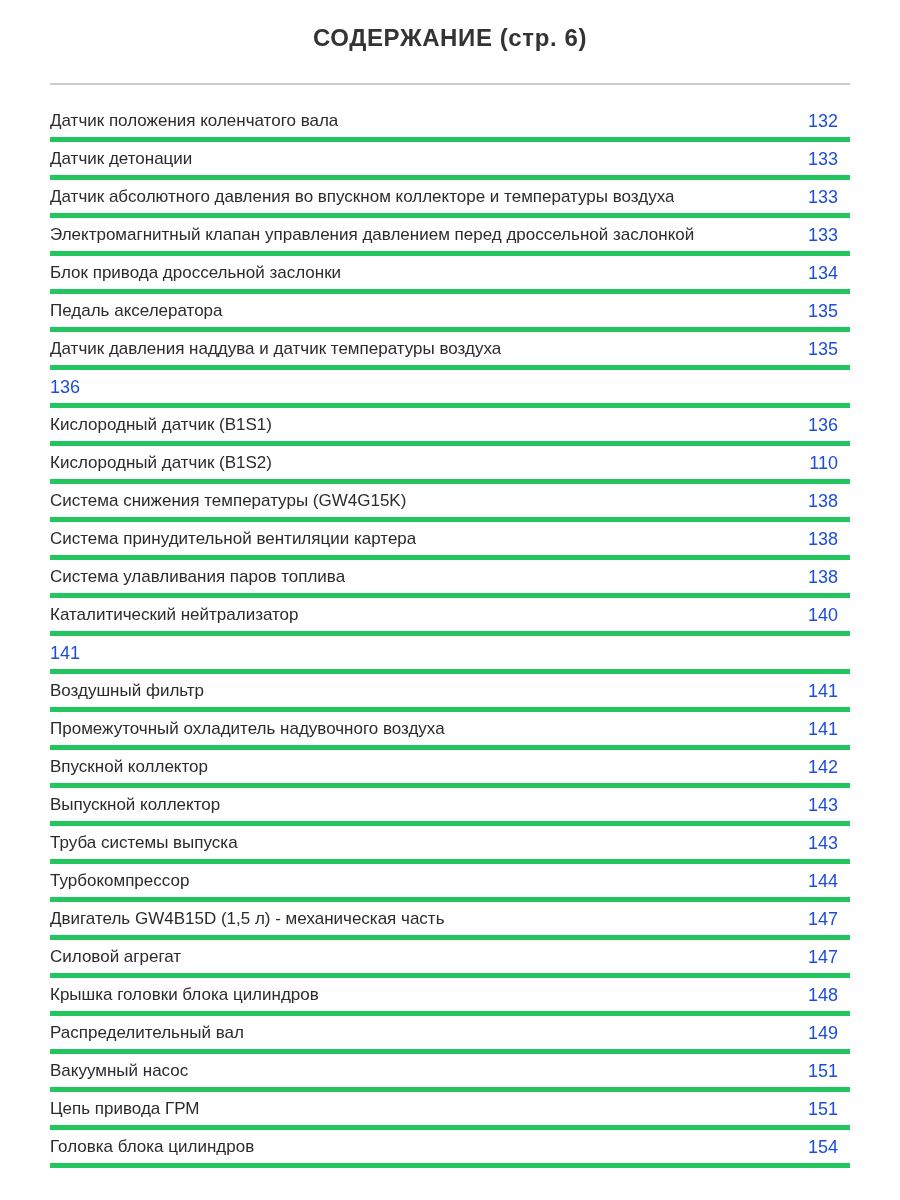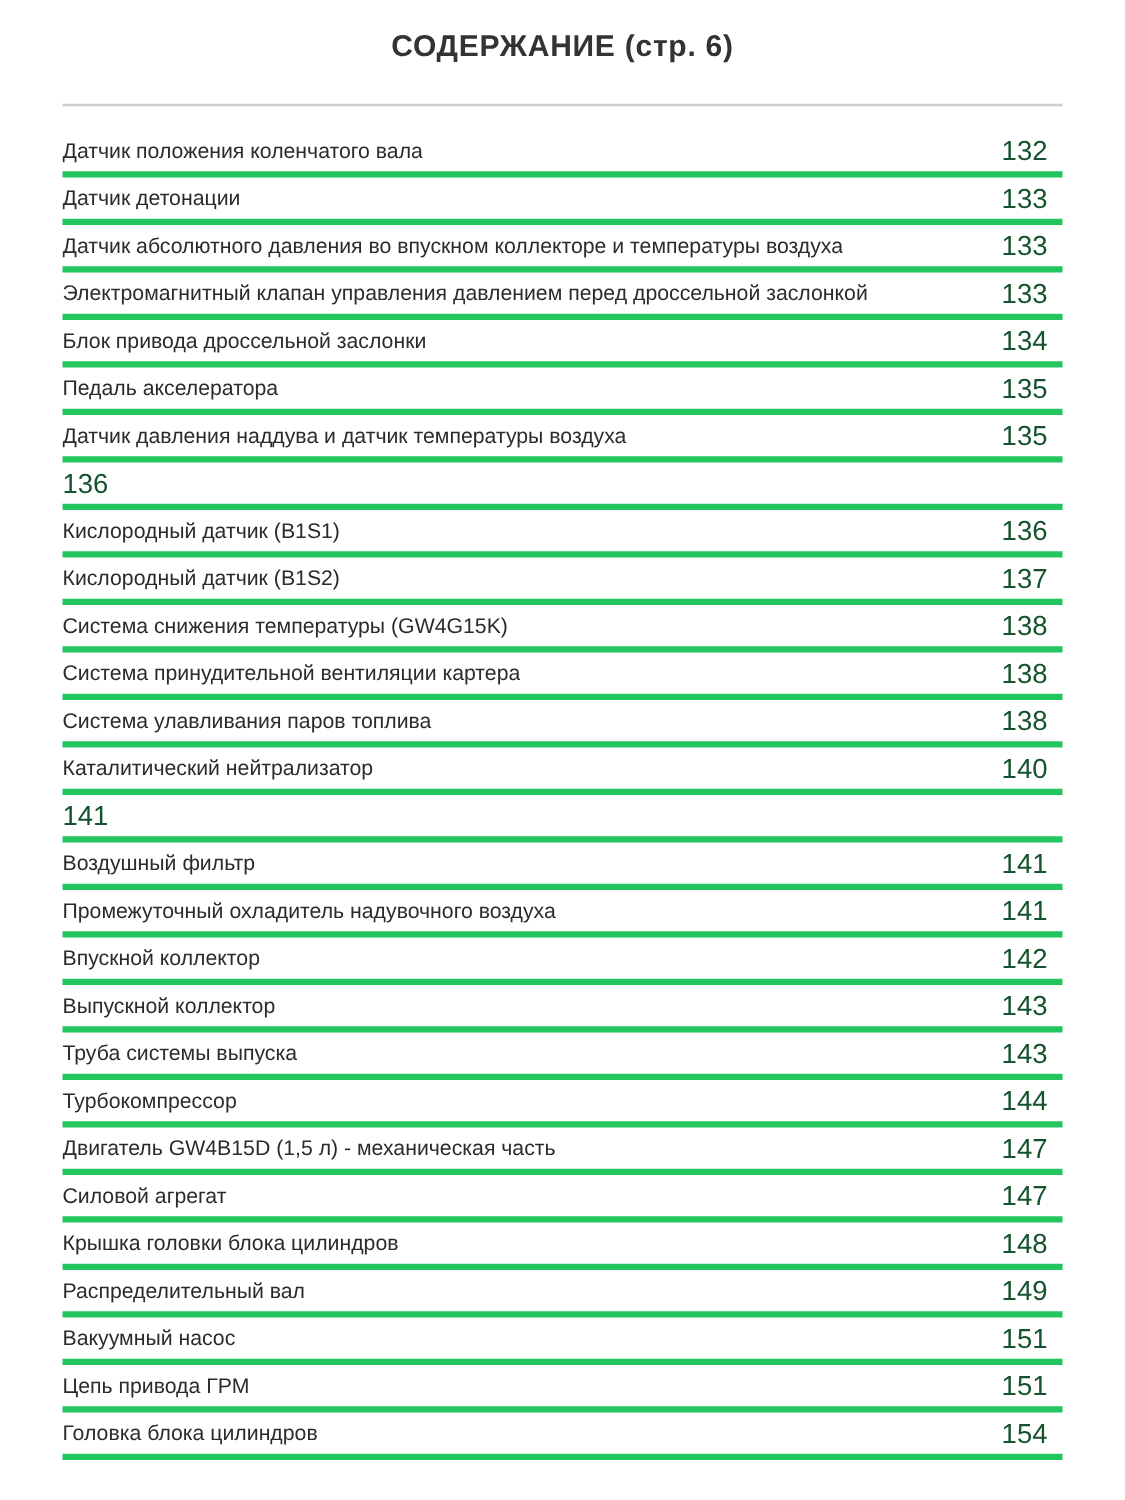--- a/index.html
+++ b/index.html
@@ -48,23 +48,23 @@
     cursor: default;
   }
   .toc-title {
     font-size: 17px;
     line-height: 20px;
     color: #2b2b2b;
     white-space: nowrap;
     overflow: hidden;
   }
   .toc-page {
-    font-size: 22px;
+    font-size: 18px;
     line-height: 20px;
-    color: #14532d;
+    color: #1d4ed8;
     padding-right: 12px;
     flex: 0 0 auto;
   }
   .footer {
     margin-top: 28px;
     text-align: center;
     font-size: 11px;
     line-height: 20px;
     color: #9a9a9a;
   }
@@ -118,21 +118,21 @@
     <span class="toc-page">136</span>
   </div>
 
   <div class="toc-row">
     <span class="toc-title">Кислородный датчик (B1S1)</span>
     <span class="toc-page">136</span>
   </div>
 
   <div class="toc-row">
     <span class="toc-title">Кислородный датчик (B1S2)</span>
-    <span class="toc-page">137</span>
+    <span class="toc-page">110</span>
   </div>
 
   <div class="toc-row">
     <span class="toc-title">Система снижения температуры (GW4G15K)</span>
     <span class="toc-page">138</span>
   </div>
 
   <div class="toc-row">
     <span class="toc-title">Система принудительной вентиляции картера</span>
     <span class="toc-page">138</span>

